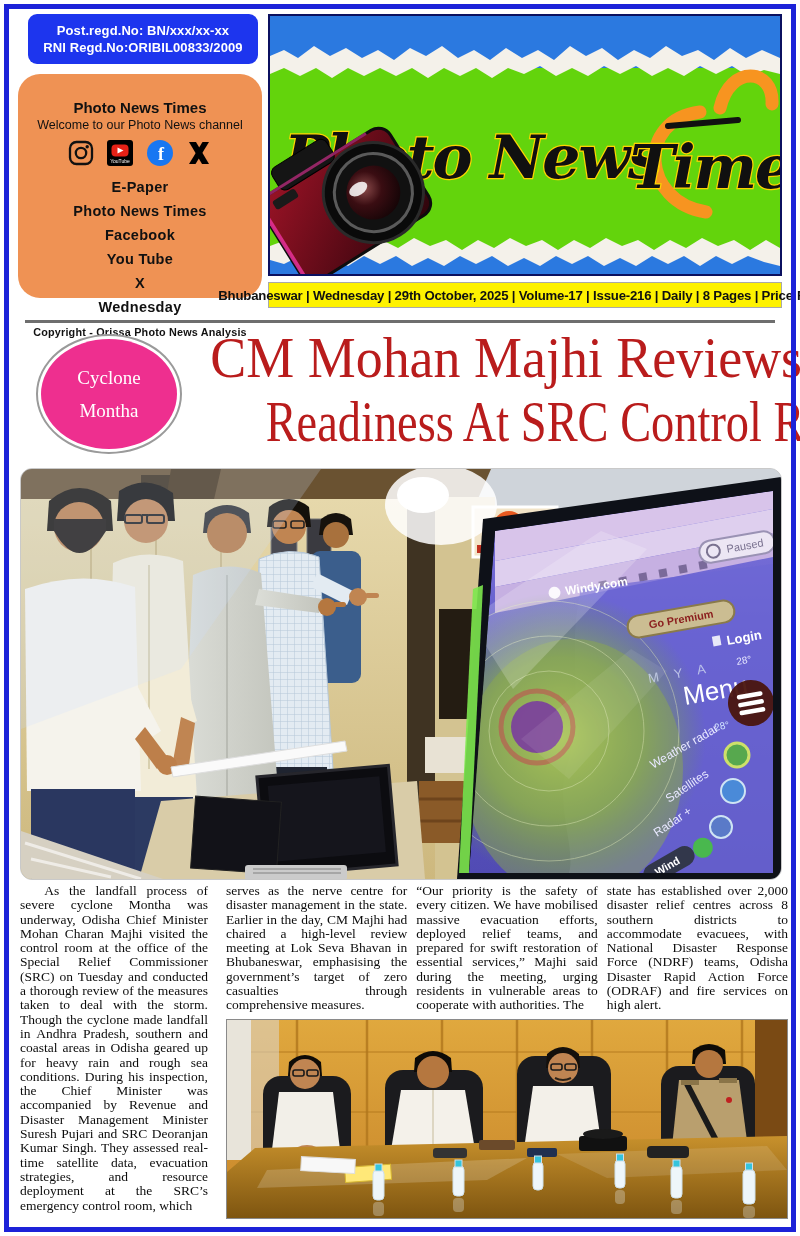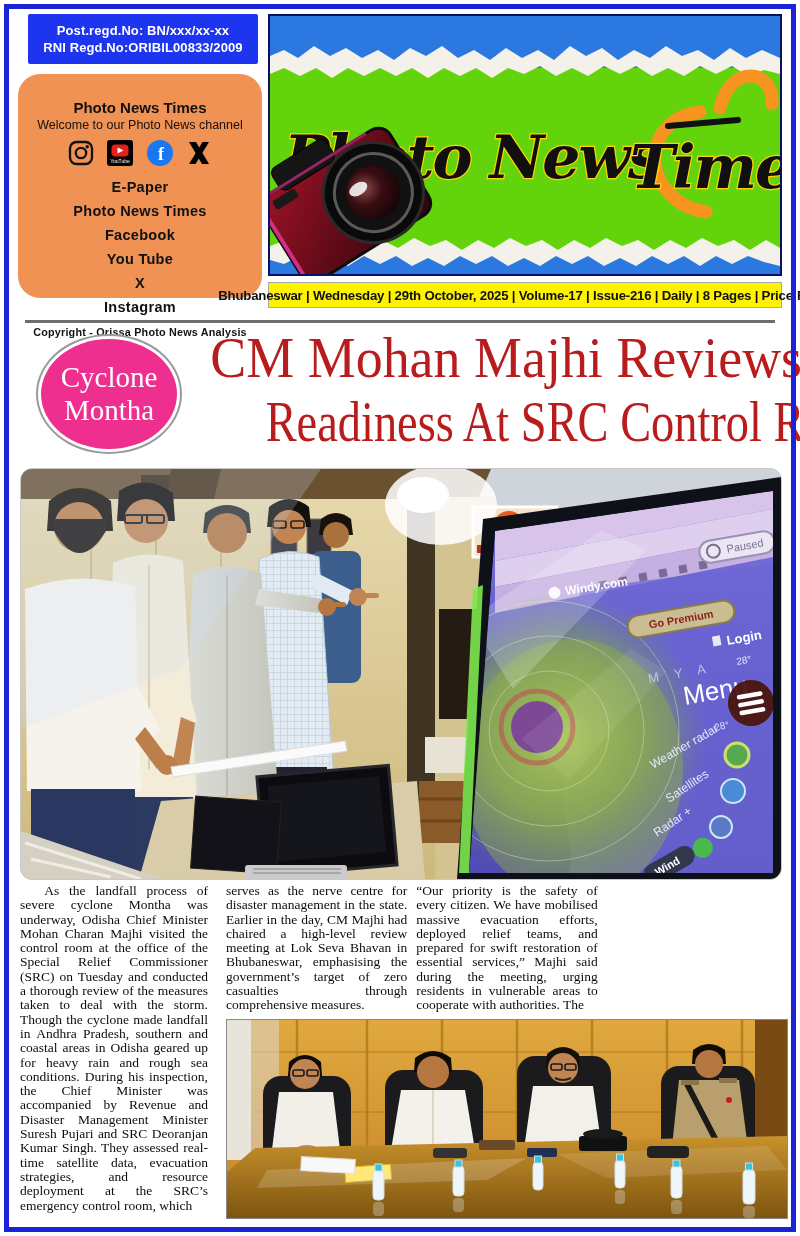--- a/index.html
+++ b/index.html
@@ -5,21 +5,21 @@
   html,body{margin:0;padding:0;}
   body{
     width:800px;height:1236px;position:relative;background:#ffffff;
     font-family:"Liberation Sans",sans-serif;overflow:hidden;
   }
   .page-frame{position:absolute;inset:4px;border:5px solid #1c22d8;pointer-events:none;z-index:50;}
 
   
   .reg-box{
     position:absolute;left:28px;top:14px;width:230px;height:50px;
-    background:#1d35ee;border-radius:2px;color:#fff;font-weight:bold;
+    background:#1d35ee;border-radius:9px;color:#fff;font-weight:bold;
     font-size:13px;display:flex;flex-direction:column;justify-content:center;
     align-items:center;line-height:17px;letter-spacing:.1px;
   }
   .channel-box{
     position:absolute;left:18px;top:74px;width:244px;height:224px;
     background:#ef9254;border-radius:22px;display:flex;flex-direction:column;
     align-items:center;color:#111;padding-top:25px;box-sizing:border-box;
   }
   .channel-title{font-weight:bold;font-size:15px;}
   .channel-sub{font-size:12.5px;margin-top:2px;}
@@ -43,21 +43,21 @@
   .top-rule{position:absolute;left:25px;top:320px;width:750px;height:3px;background:#6e6e6e;}
 
   
   .badge{
     position:absolute;left:36px;top:334px;width:146px;height:120px;
     border:2px solid #9a9a9a;border-radius:50%;padding:3px;box-sizing:border-box;background:#fff;
   }
   .badge-inner{
     width:100%;height:100%;border-radius:50%;background:#ee2f8f;
     display:flex;flex-direction:column;align-items:center;justify-content:center;
-    color:#fff;font-family:"Liberation Serif",serif;font-size:29px;line-height:33px;
+    color:#fff;font-family:"Liberation Serif",serif;font-size:19px;line-height:33px;
   }
   .headline{
     position:absolute;left:188px;top:326px;width:600px;height:136px;
     text-align:center;color:#b91c1c;font-family:"Liberation Serif",serif;
   }
   .headline .hl{display:inline-block;white-space:nowrap;font-size:58px;line-height:64px;transform-origin:50% 50%;}
   .hl1{transform:scaleX(.93);}
   .hl2{transform:scaleX(.80);}
 
   
@@ -115,21 +115,21 @@
     <svg width="26" height="26" viewBox="0 0 26 26">
       <path d="M3 2 L10 2 L23 24 L16 24 Z" fill="#000"></path>
       <path d="M23 2 L16.5 2 L3 24 L9.5 24 Z" fill="#000"></path>
     </svg>
   </div>
   <div class="channel-link">E-Paper</div>
   <div class="channel-link">Photo News Times</div>
   <div class="channel-link">Facebook</div>
   <div class="channel-link">You Tube</div>
   <div class="channel-link">X</div>
-  <div class="channel-link">Instagram</div>
+  <div class="channel-link">Wednesday</div>
   <div class="channel-copy">Copyright - Orissa Photo News Analysis</div>
 </div>
 
 <div class="masthead">
 <svg viewBox="0 0 510 258">
   <defs>
     <linearGradient id="camBody" x1="0" y1="0" x2="1" y2="1">
       <stop offset="0" stop-color="#9c1326"></stop>
           <stop offset=".6" stop-color="#5a0a16"></stop>
           <stop offset="1" stop-color="#2c050b"></stop>
@@ -389,20 +389,21 @@
 
   <polygon points="0,0 300,0 160,200 0,260" fill="#cfe0ff" opacity=".22"></polygon>
 </svg>
 </div>
 
 <div class="article">
   <p class="lead">As the landfall process of severe cyclone Montha was underway, Odisha Chief Minister Mohan Charan Majhi visited the control room at the office of the Special Relief Commissioner (SRC) on Tuesday and conducted a thorough review of the measures taken to deal with the storm. Though the cyclone made landfall in Andhra Pradesh, southern and coastal areas in Odisha geared up for heavy rain and rough sea conditions. During his inspection, the Chief Minister was accompanied by Revenue and Disaster Management Minister Suresh Pujari and SRC Deoranjan Kumar Singh. They assessed real-time satellite data, evacuation strategies, and resource deployment at the SRC’s emergency control room, which</p>
   <div class="right-cols">
     <p>serves as the nerve centre for disaster management in the state. Earlier in the day, CM Majhi had chaired a high-level review meeting at Lok Seva Bhavan in Bhubaneswar, emphasising the government’s target of zero casualties through comprehensive measures.</p>
     <p>“Our priority is the safety of every citizen. We have mobilised massive evacuation efforts, deployed relief teams, and prepared for swift restoration of essential services,” Majhi said during the meeting, urging residents in vulnerable areas to cooperate with authorities. The</p>
+    <p>state has established over 2,000 disaster relief centres across 8 southern districts to accommodate evacuees, with National Disaster Response Force (NDRF) teams, Odisha Disaster Rapid Action Force (ODRAF) and fire services on high alert.</p>
 
     <div class="bottom-photo">
     <svg width="560" height="198" viewBox="0 0 560 198">
       <defs>
         <linearGradient id="woodG" x1="0" y1="0" x2="0" y2="1">
           <stop offset="0" stop-color="#e0a83e"></stop>
               <stop offset="1" stop-color="#c8862a"></stop>
         </linearGradient>
         <linearGradient id="tableG" x1="0" y1="0" x2="0" y2="1">
           <stop offset="0" stop-color="#c8912c"></stop>

